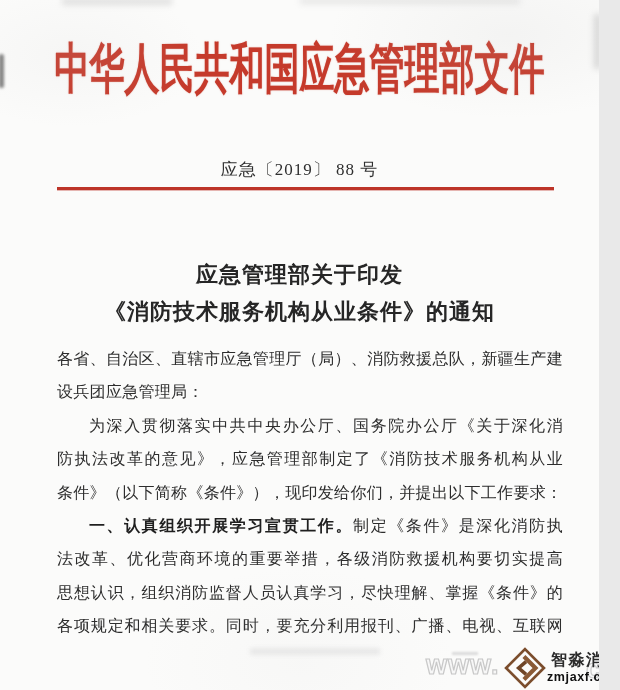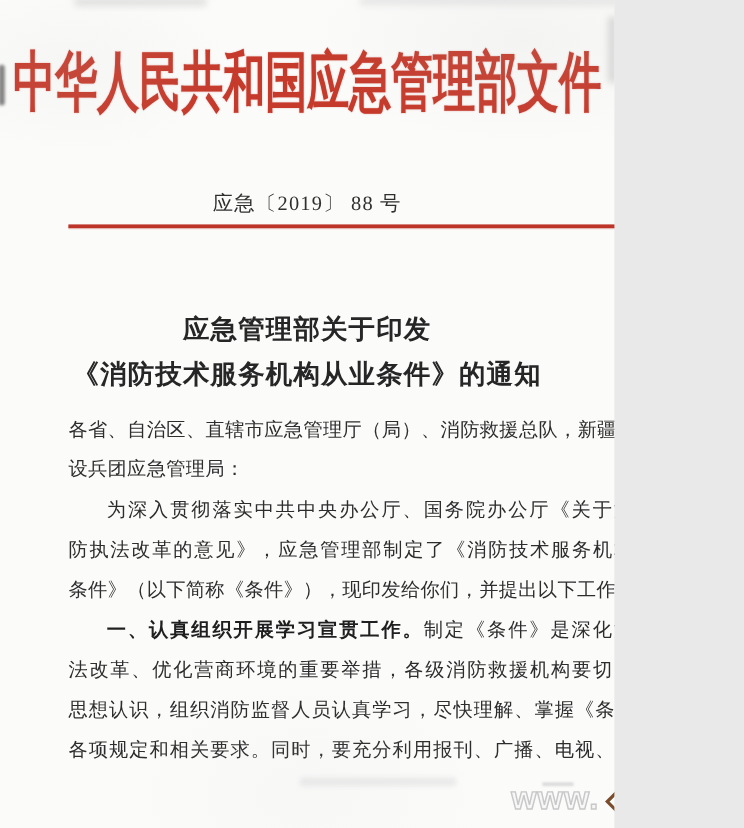--- a/index.html
+++ b/index.html
@@ -1,19 +1,20 @@
 <!DOCTYPE html>
 <html><head>
 <meta charset="utf-8">
 <style>
   html,body{margin:0;padding:0;background:#e9e9e9;}
   .page{
-    position:relative;width:512px;height:690px;margin:0;
+    position:relative;width:562px;height:690px;margin:0;
     background:#fbfbfa;overflow:hidden;
     font-family:"Liberation Serif","DejaVu Serif",serif;
+    padding-left:37px;
   }
   
   .page::after{
     content:"";position:absolute;inset:0;pointer-events:none;
     background:
       radial-gradient(220px 120px at 12% 8%, rgba(200,200,200,.10), transparent 60%),
       radial-gradient(300px 140px at 85% 5%, rgba(190,190,190,.12), transparent 60%),
       radial-gradient(260px 160px at 50% 96%, rgba(205,205,205,.08), transparent 60%);
   }
   .artifact{position:absolute;pointer-events:none;}

